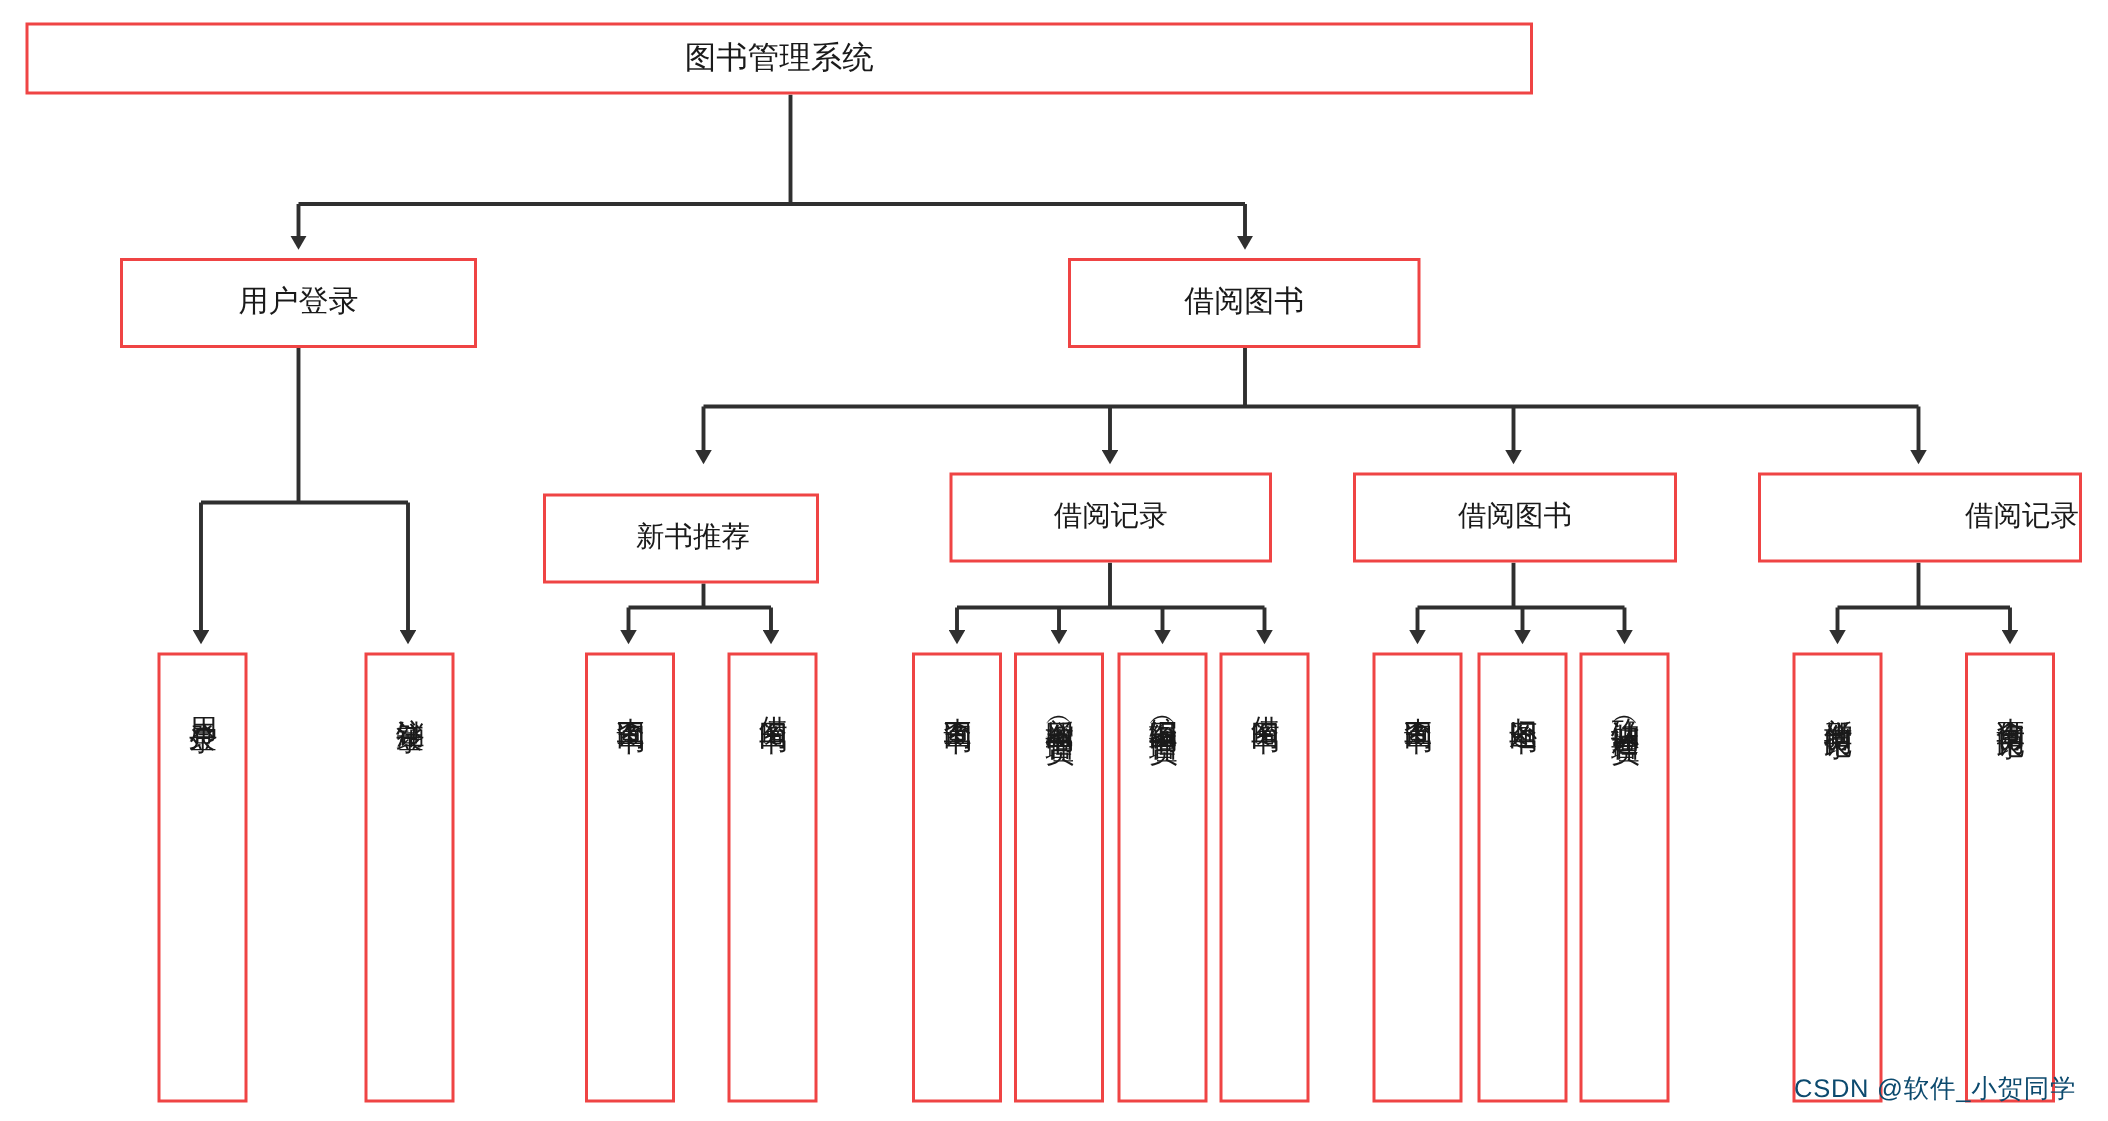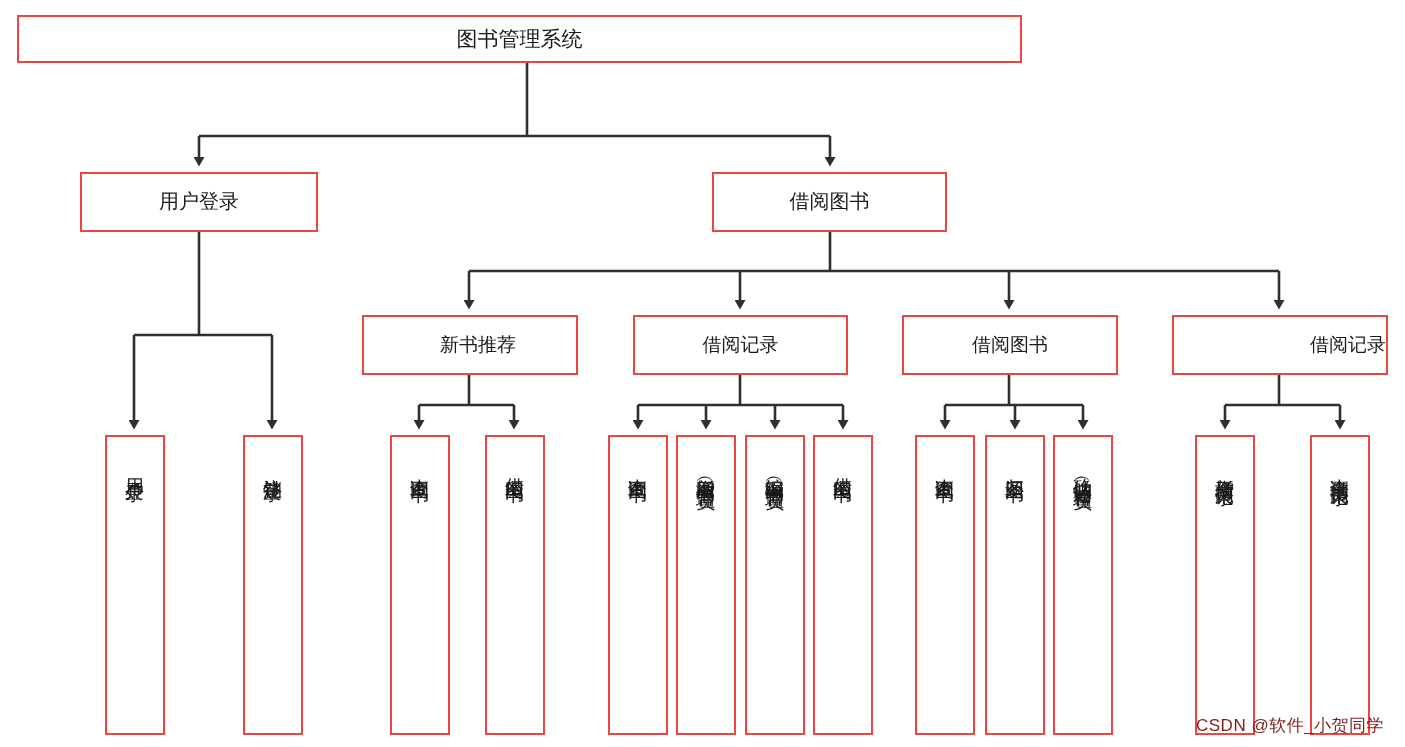--- a/index.html
+++ b/index.html
@@ -52,21 +52,21 @@
   .node.leaf .node-label {
     writing-mode: vertical-rl;
     text-orientation: upright;
     font-size: 19px;
     letter-spacing: 2px;
     line-height: 1;
   }
   .watermark {
     position: absolute;
     font-size: 17px;
-    color: #7f1d1d;
+    color: #0c4a6e;
     white-space: nowrap;
     z-index: 5;
     letter-spacing: 0.5px;
   }
 </style>
 </head>
 <body>
 
 <div id="canvas">
 
@@ -124,21 +124,21 @@
     <span class="node-label">图书管理系统</span>
   </div>
 
   <div class="node level1" style="left:80px; top:172px; width:238px; height:60px;">
     <span class="node-label">用户登录</span>
   </div>
   <div class="node level1" style="left:712px; top:172px; width:235px; height:60px;">
     <span class="node-label">借阅图书</span>
   </div>
 
-  <div class="node level2" style="left:362px; top:315px; width:216px; height:60px;padding-left:16px;">
+  <div class="node level2" style="left:362px; top:329px; width:184px; height:60px;padding-left:16px;">
     <span class="node-label">新书推荐</span>
   </div>
   <div class="node level2" style="left:633px; top:315px; width:215px; height:60px;">
     <span class="node-label">借阅记录</span>
   </div>
   <div class="node level2" style="left:902px; top:315px; width:216px; height:60px;">
     <span class="node-label">借阅图书</span>
   </div>
   <div class="node level2" style="left:1172px; top:315px; width:216px; height:60px;justify-content:flex-end;">
     <span class="node-label">借阅记录</span>

